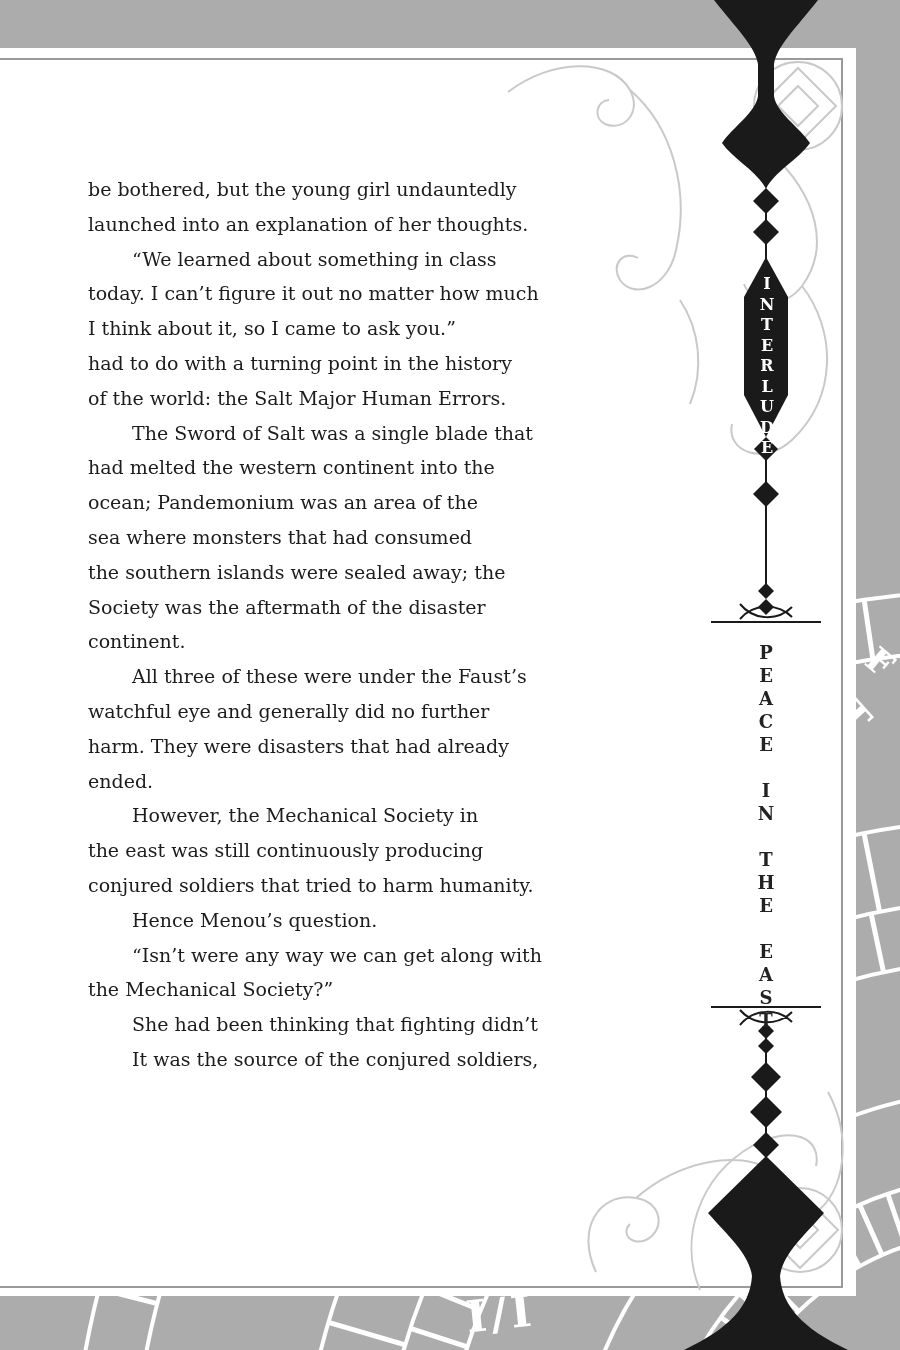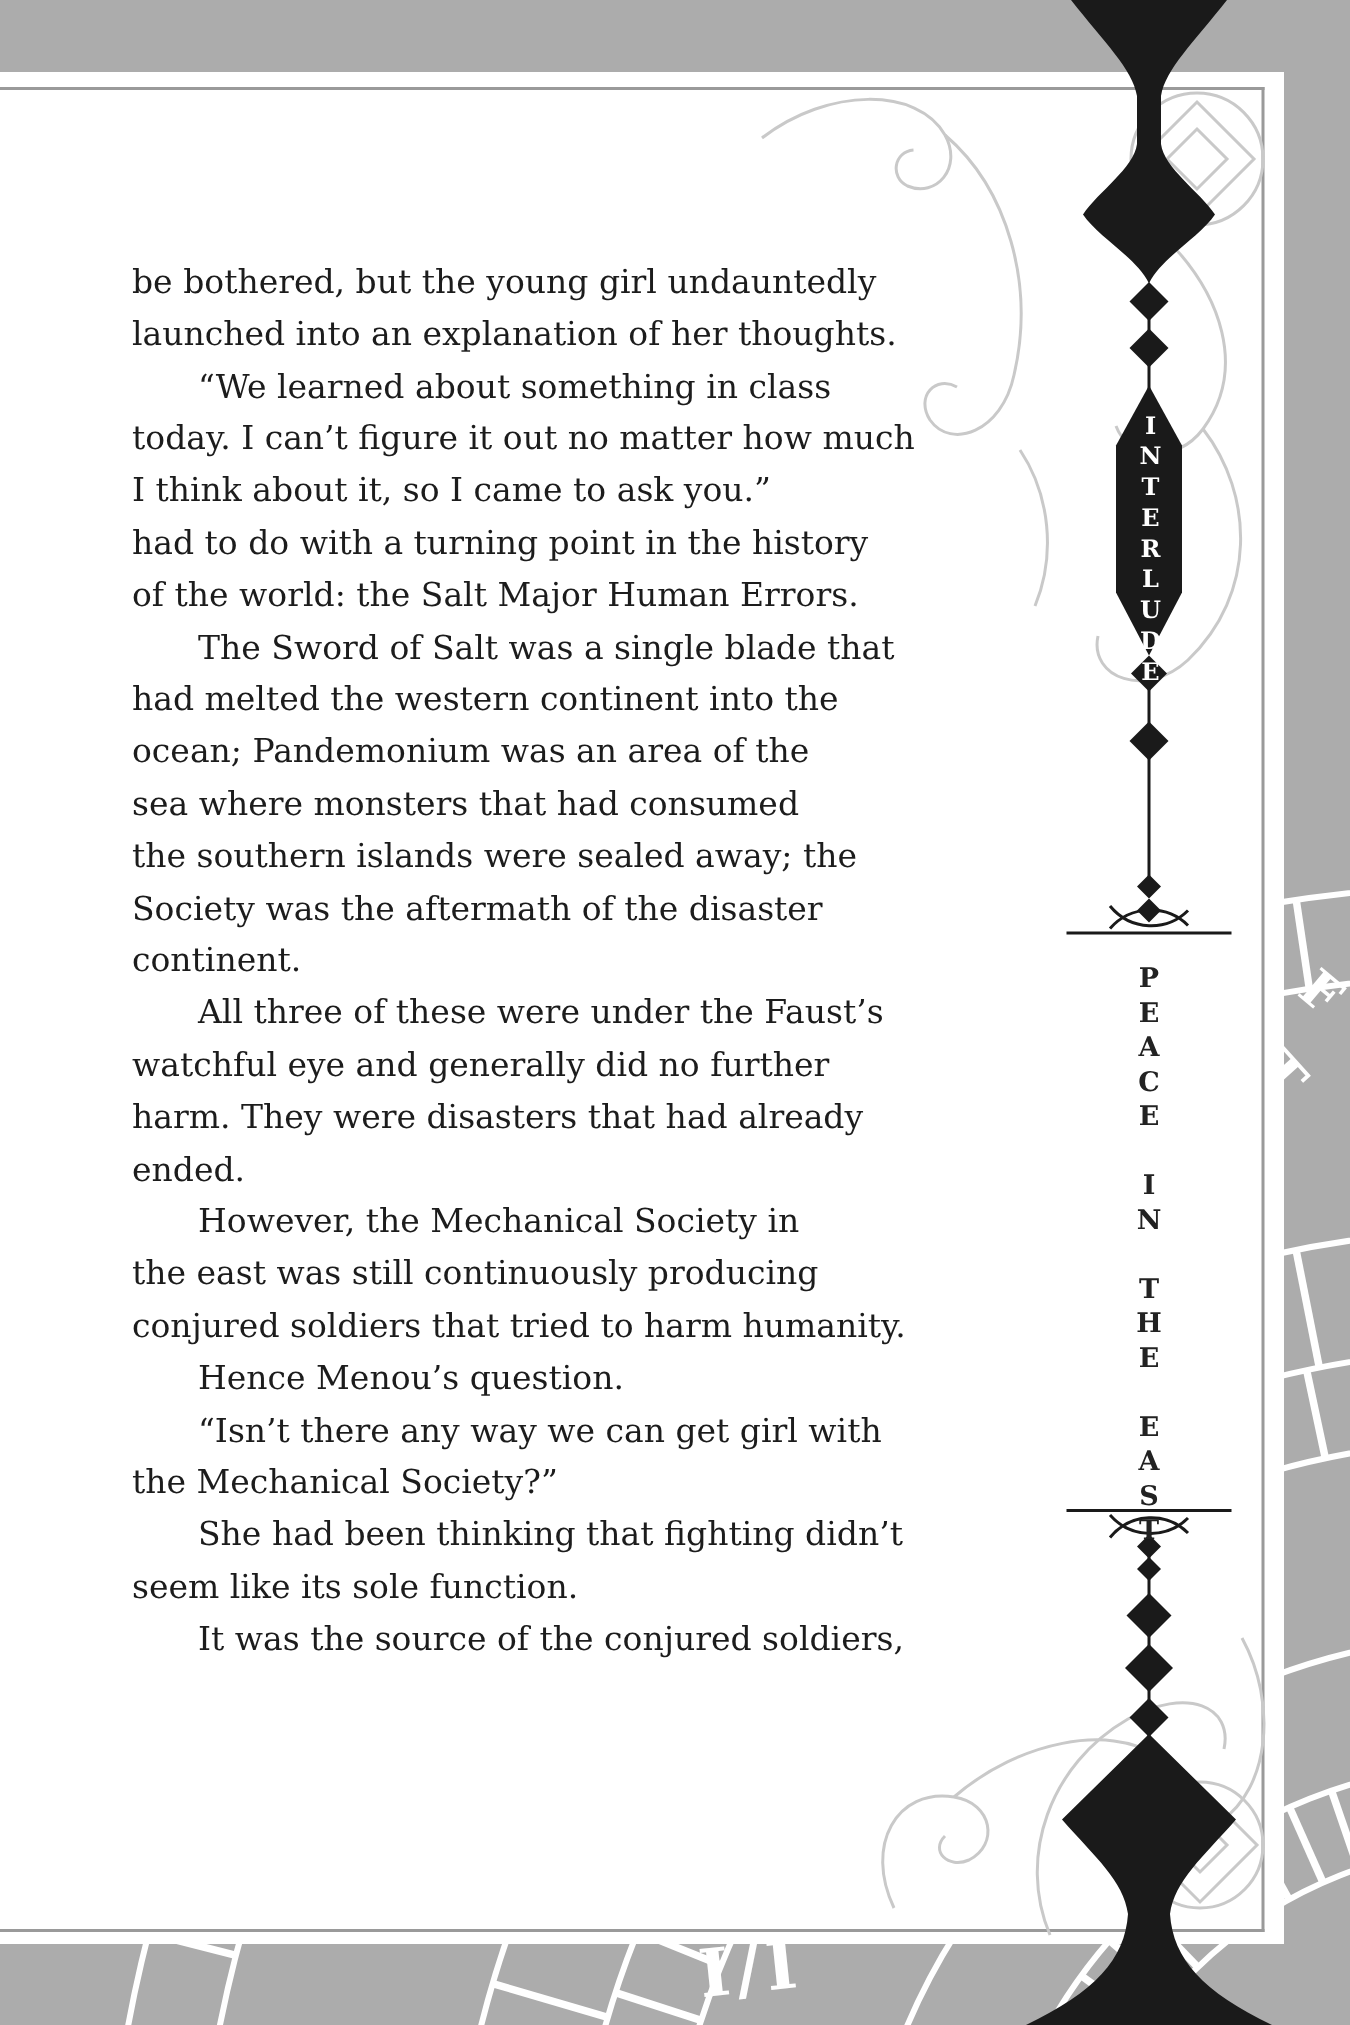--- a/index.html
+++ b/index.html
@@ -25,21 +25,21 @@
     position:absolute;left:0;top:48px;width:856px;height:1248px;background:#ffffff;
   }
   #page-frame{
     position:absolute;left:-4px;top:10px;right:13px;bottom:8px;
     border-top:2px solid #9a9a9a;border-right:2px solid #9a9a9a;border-bottom:2px solid #9a9a9a;
   }
   .flourish-svg{position:absolute;left:0;top:0;width:900px;height:1350px;pointer-events:none;}
   
   #text-col{
     position:absolute;left:88px;top:172px;
-    font-size:22px;line-height:34.8px;color:#1c1c1c;white-space:nowrap;
+    font-size:19px;line-height:34.8px;color:#1c1c1c;white-space:nowrap;
   }
   #text-col .line.indent{padding-left:44px;}
   
   #ornament-svg{position:absolute;left:0;top:0;width:900px;height:1350px;pointer-events:none;}
   
   .vtext{
     position:absolute;writing-mode:vertical-rl;text-orientation:upright;
     transform:translateX(-50%);white-space:nowrap;
     font-family:"DejaVu Serif","Liberation Serif",serif;
   }
@@ -182,24 +182,23 @@
     <div class="line">Society was the aftermath of the disaster</div>
     <div class="line">continent.</div>
     <div class="line indent">All three of these were under the Faust’s</div>
     <div class="line">watchful eye and generally did no further</div>
     <div class="line">harm. They were disasters that had already</div>
     <div class="line">ended.</div>
     <div class="line indent">However, the Mechanical Society in</div>
     <div class="line">the east was still continuously producing</div>
     <div class="line">conjured soldiers that tried to harm humanity.</div>
     <div class="line indent">Hence Menou’s question.</div>
-    <div class="line indent">“Isn’t there any way we can get girl with</div>
+    <div class="line indent">“Isn’t were any way we can get along with</div>
     <div class="line">the Mechanical Society?”</div>
     <div class="line indent">She had been thinking that fighting didn’t</div>
-    <div class="line">seem like its sole function.</div>
     <div class="line indent">It was the source of the conjured soldiers,</div>
   </div>
 
 <svg id="ornament-svg" viewBox="0 0 900 1350" xmlns="http://www.w3.org/2000/svg">
   <g stroke="#1a1a1a" fill="none">
     <path d="M766,190 V260 M766,458 V588 M766,1014 V1160" stroke-width="2"></path>
     <path d="M711,622 H821 M711,1007 H821" stroke-width="2"></path>
     <path d="M740,604 C754,621 778,621 792,607 M740,619 C754,603 778,603 792,617" stroke-width="2"></path>
     <path d="M740,1025 C754,1008 778,1008 792,1022 M740,1010 C754,1026 778,1026 792,1012" stroke-width="2"></path>
   </g>

